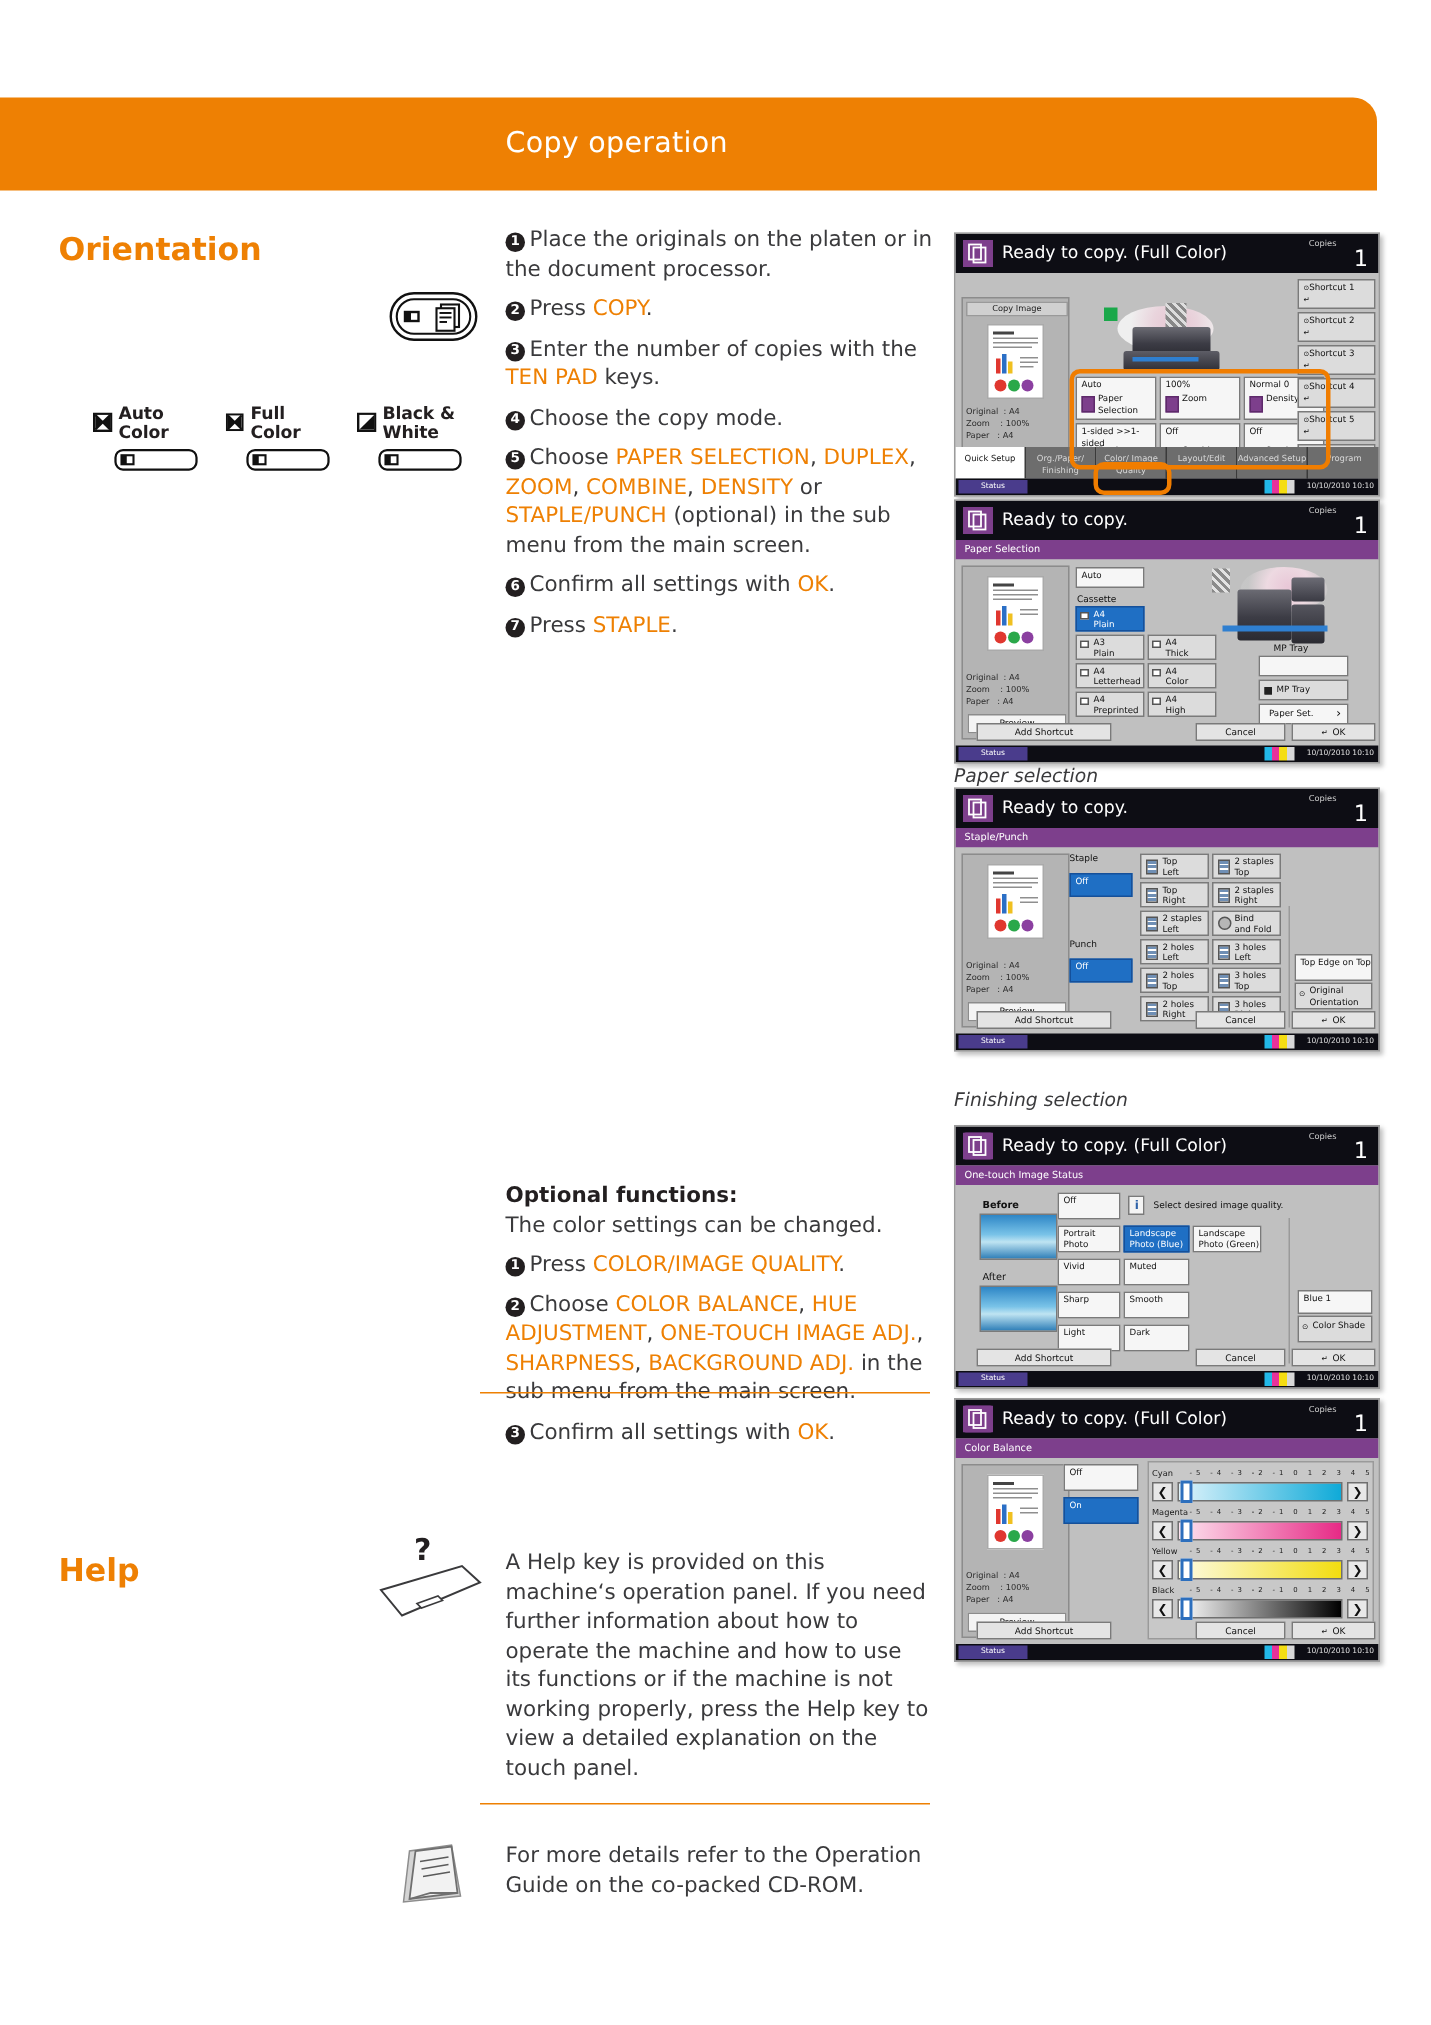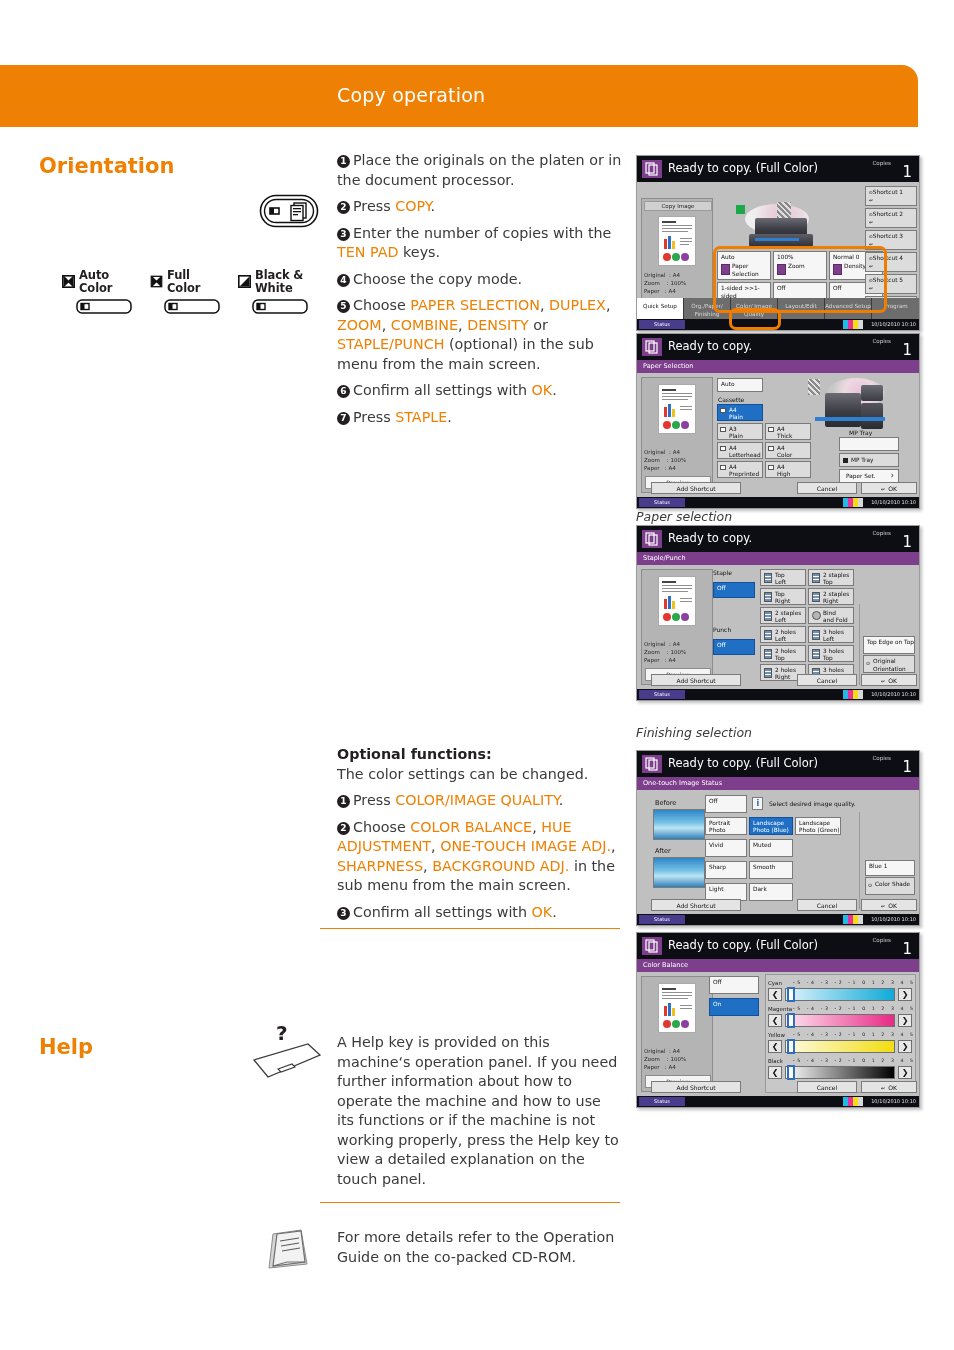--- a/index.html
+++ b/index.html
@@ -64,21 +64,21 @@
   }
   .step:last-child { margin-bottom: 0; }
   .num {
     display: inline-block; width: 13px; height: 13px;
     border-radius: 50%; background: #231f20; color: #ffffff;
     font-size: 9px; line-height: 13px; text-align: center;
     font-weight: bold; vertical-align: 1px; margin-right: 3px;
     font-family: "DejaVu Sans", sans-serif;
   }
   .k { color: #ee8003; }
-  .opt-title { font-size: 14.3px; font-weight: bold; color: #231f20; line-height: 19.5px; }
+  .opt-title { font-size: 14.3px; font-weight: bold; color: #231f20; line-height: 19.5px; margin-top: 43px; }
   .opt-sub { font-size: 14.3px; color: #3a3a3c; line-height: 19.5px; margin-bottom: 7px; }
 
   .divider {
     position: absolute; left: 320px; width: 300px; height: 1px;
     background: #ee8003;
   }
   #divider-opt { top: 928px; }
   #divider-help { top: 1202px; }
 
   
@@ -794,21 +794,21 @@
       </div>
       <div class="ui-title">Ready to copy. (Full Color)</div>
       <div class="ui-copies-lbl">Copies</div>
       <div class="ui-copies-val">1</div>
     </div>
     <div class="ui-subbar">
       <span>One-touch Image Status</span>
     </div>
 
     <div class="ui-body" style="top:39px;bottom:11px;">
-      <div style="position:absolute;left:18px;top:9px;font-size:6.5px;color:#111;">Before</div>
+      <div style="position:absolute;left:18px;top:9px;font-size:6.5px;color:#111;font-weight:bold;">Before</div>
       <div class="photo" style="left:16px;top:19px;"></div>
       <div style="position:absolute;left:18px;top:57px;font-size:6.5px;color:#111;">After</div>
       <div class="photo" style="left:16px;top:67px;"></div>
 
       <div class="minibox" style="left:115px;top:7px;width:11px;height:13px;background:#f4f4f4;">
         <span style="position:absolute;left:3.5px;top:1px;font-size:8px;color:#2e62a8;font-weight:bold;">i</span>
       </div>
       <div style="position:absolute;left:132px;top:10px;font-size:6px;color:#111;">Select desired image quality.</div>
 
       <div class="ubtn white" style="left:68px;top:5px;width:42px;height:18px;">Off</div>

